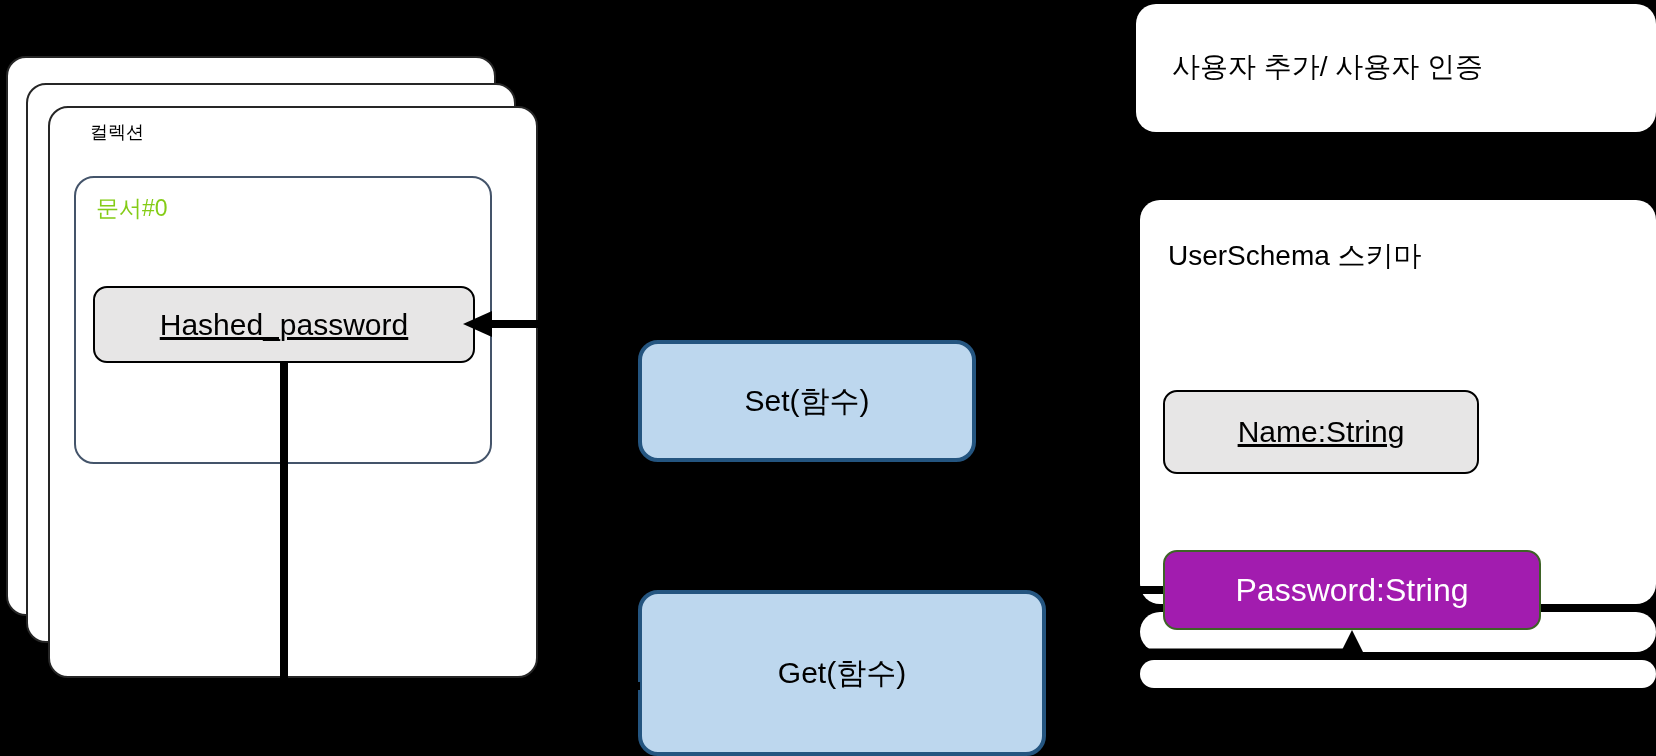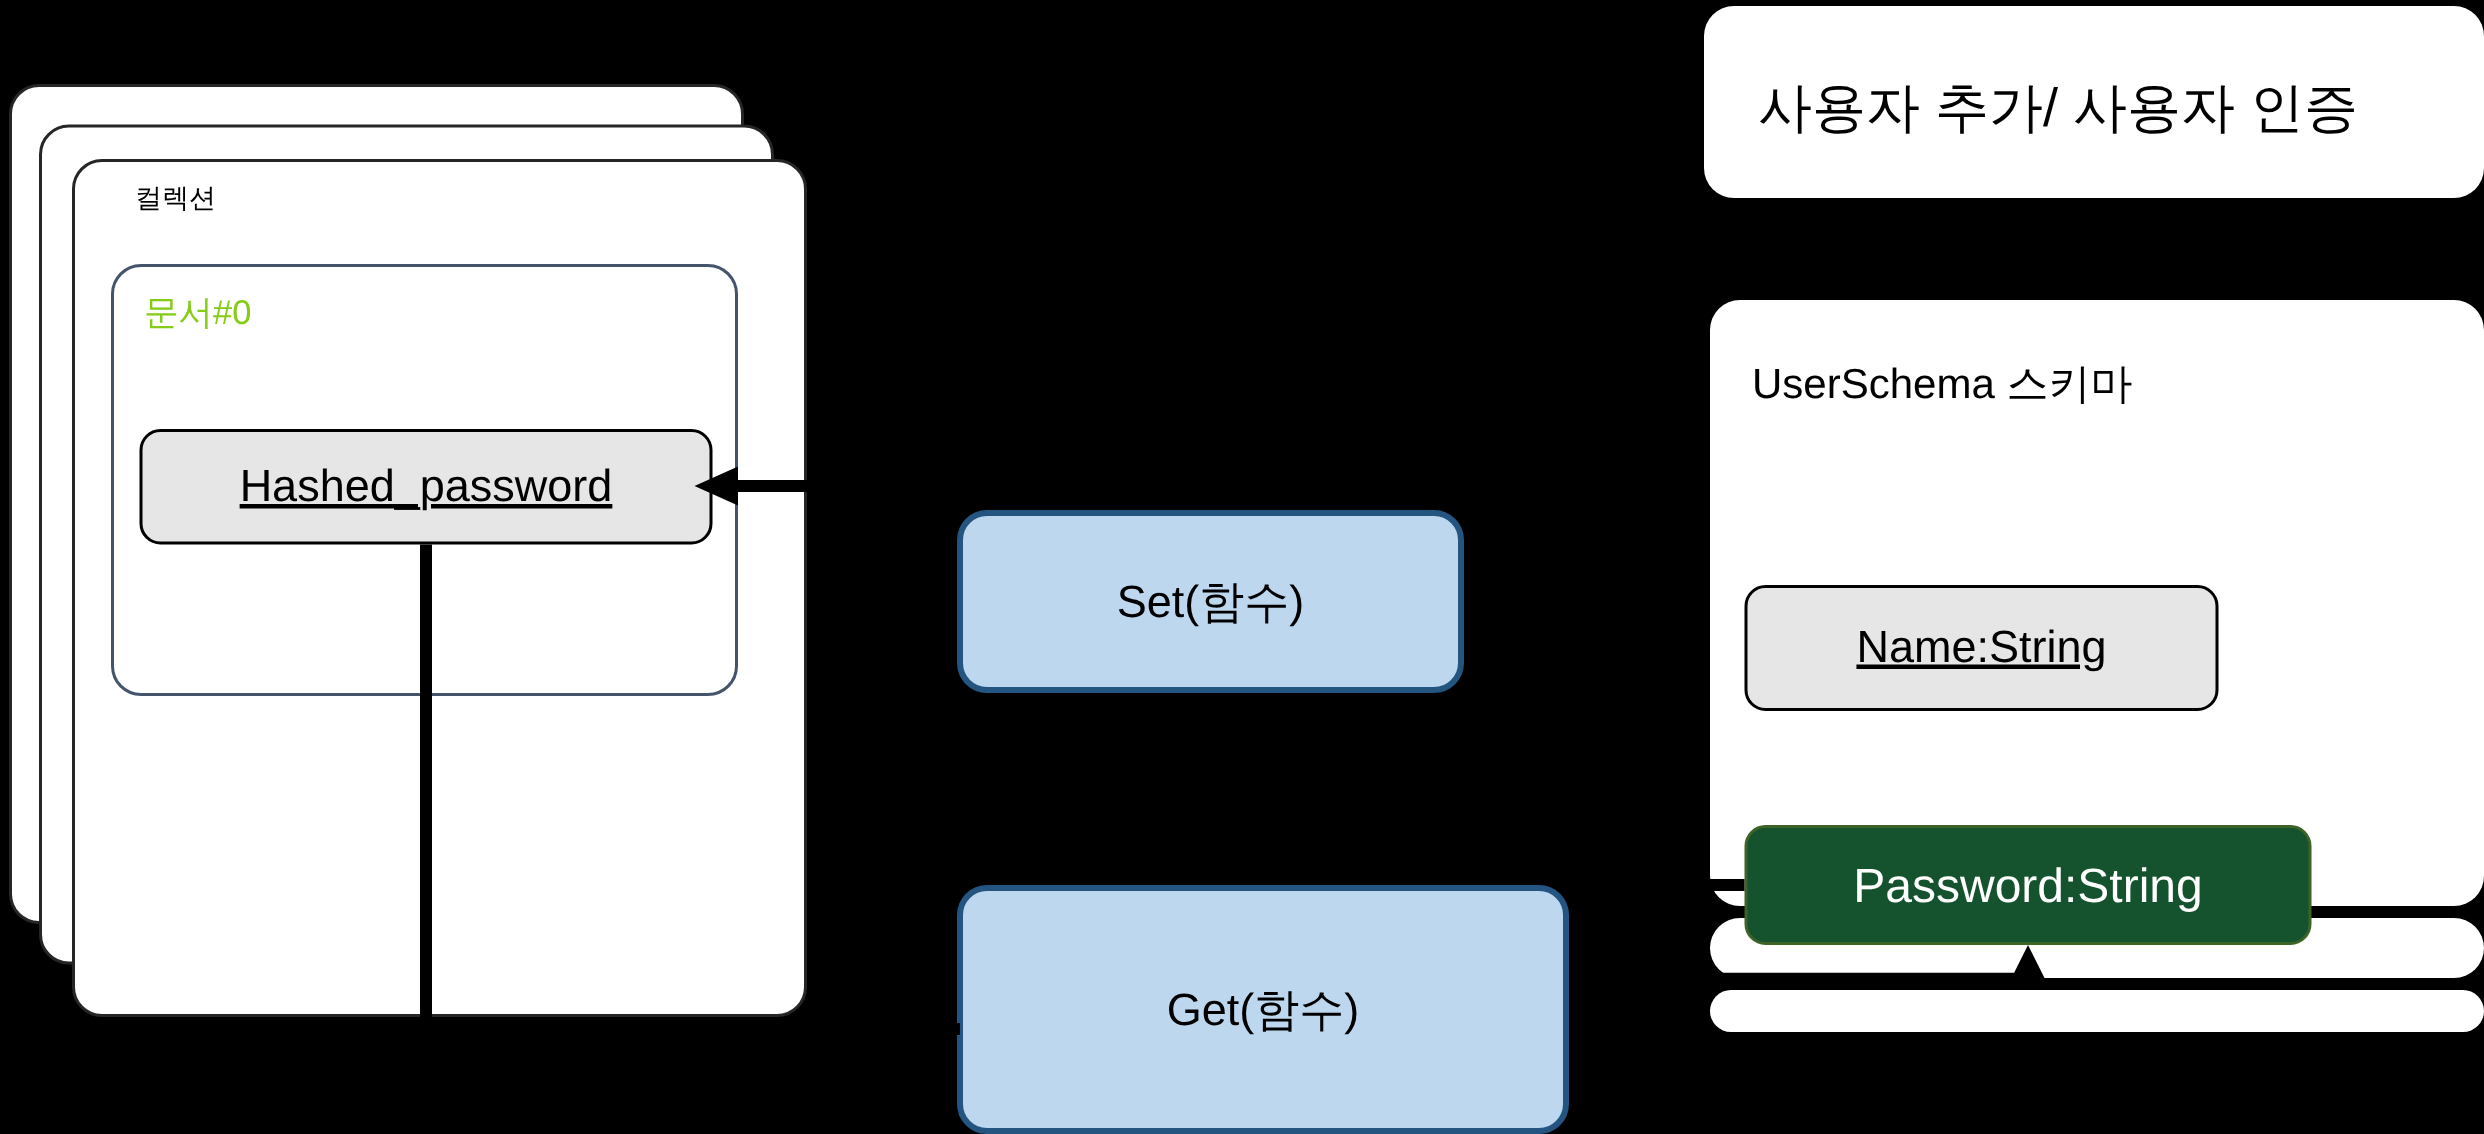--- a/index.html
+++ b/index.html
@@ -59,21 +59,21 @@
     align-items: center;
     justify-content: center;
     font-size: 30px;
     color: #000000;
     white-space: nowrap;
     text-decoration: underline;
   }
 
   
   .pill-green {
-    background: #14532d;
+    background: #a21caf;
     border: 2px solid #3E6327;
     border-radius: 14px;
     box-sizing: border-box;
     display: flex;
     align-items: center;
     justify-content: center;
     font-size: 32px;
     color: #FFFFFF;
     white-space: nowrap;
   }
@@ -97,21 +97,21 @@
     box-sizing: border-box;
   }
   .panel-title {
     position: absolute;
     font-size: 28px;
     color: #000000;
     white-space: nowrap;
   }
   .banner-text {
     position: absolute;
-    font-size: 36px;
+    font-size: 28px;
     color: #000000;
     white-space: nowrap;
   }
 
   svg.overlay {
     position: absolute;
     left: 0; top: 0;
     width: 1656px;
     height: 756px;
     pointer-events: none;

